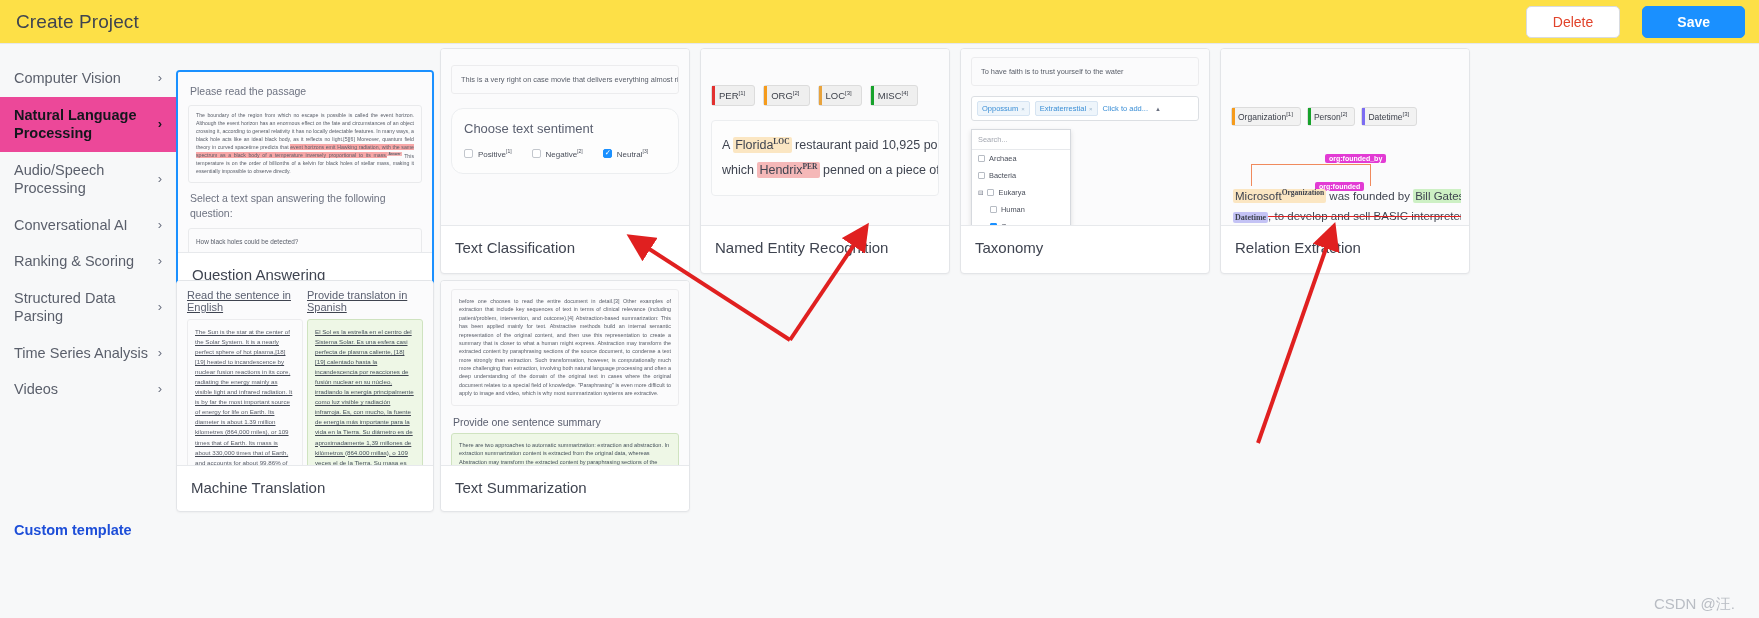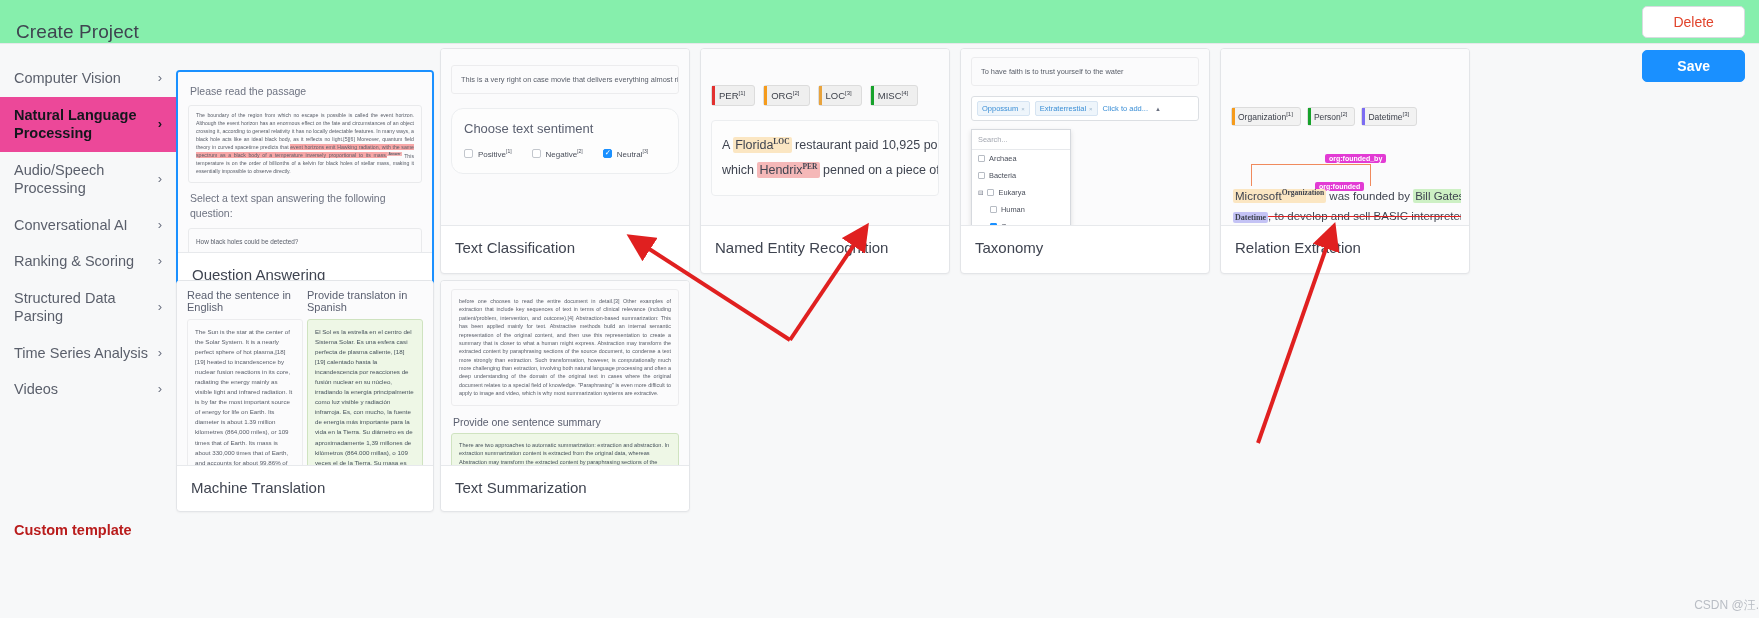--- a/index.html
+++ b/index.html
@@ -9,44 +9,44 @@
     background:#f7f8f9;
     font-family:"Liberation Sans", sans-serif;
     color:#3f4450;
     overflow:hidden;
     position:relative;
   }
 
   
   .topbar{
     height:44px; width:100%;
-    background:#86efac;
+    background:#fde047;
     border-bottom:1px solid #e6e8eb;
-    display:flex; align-items:flex-end;
+    display:flex; align-items:center;
     position:relative;
   }
   .app-title{
     font-size:19px; color:#3f4450; margin-left:16px; letter-spacing:.1px;
   }
   .tabs{
     position:absolute; left:580px; top:6px;
     display:flex; align-items:center;
     background:#eceef0; border-radius:6px;
     padding:3px; height:32px;
   }
   .tab{
     font-size:14px; color:#6b7280;
     padding:0 22px; height:26px; line-height:26px;
     border-radius:5px; cursor:pointer; white-space:nowrap;
   }
   .tab.active{
     background:#ffffff; color:#1f2430; font-weight:600;
     box-shadow:0 1px 2px rgba(0,0,0,.12);
   }
-  .hdr-actions{ position:absolute; right:14px; top:6px; display:flex; gap:12px;flex-direction:column; }
+  .hdr-actions{ position:absolute; right:14px; top:6px; display:flex; gap:22px; }
   .btn{
     height:32px; border-radius:5px; font-size:14px;
     display:flex; align-items:center; justify-content:center;
     padding:0 26px; cursor:pointer; user-select:none;
   }
   .btn-delete{ background:#fff; border:1px solid #d8dbe0; color:#e1432b; }
   .btn-save{ background:#1a90ff; border:1px solid #1a90ff; color:#fff; font-weight:600; padding:0 34px;}
 
   
   .body-wrap{ display:flex; height:574px; }
@@ -55,21 +55,21 @@
   .sidebar{ width:176px; flex:0 0 176px; padding-top:16px; position:relative;}
   .side-item{
     display:flex; align-items:center; justify-content:space-between;
     padding:9px 14px 9px 14px; font-size:14.5px; color:#5a5f6b;
     line-height:1.28; cursor:pointer;
   }
   .side-item.active{ background:#ec4899; color:#14171d; font-weight:600; }
   .side-item .chev{ font-size:13px; color:#6a7080; margin-left:6px; flex:0 0 auto;}
   .side-item.active .chev{ color:#14171d; font-weight:700;}
   .custom-tpl{
-    color:#b91c1c; font-size:14.5px; font-weight:600;
+    color:#1d4ed8; font-size:14.5px; font-weight:600;
     padding:10px 14px; cursor:pointer; position:absolute; top:468px; left:0;
   }
 
   
   .grid{
     flex:1; position:relative; padding:4px 0 0 4px;
   }
   .card{
     position:absolute;
     background:#fff;
@@ -189,21 +189,21 @@
     position:relative; margin:24px 8px 0 8px; height:110px; overflow:hidden;
     font-size:11.5px; color:#3f4450;
   }
   .rel-lbl{
     position:absolute; background:#e23bd4; color:#fff; font-size:7px;
     padding:1px 4px; border-radius:2px; white-space:nowrap; font-weight:600;
   }
   .re-line{ position:absolute; border:1.5px solid #f08a5d; border-bottom:none; }
 
   
-  .mt-cols{ display:flex; gap:4px; padding:8px 10px 0 10px; }
+  .mt-cols{ display:flex; gap:4px; padding:8px 10px 0 10px;text-decoration:underline; }
   .mt-col{ flex:1; }
   .mt-head{ font-size:11px; color:#5b6070; margin-bottom:6px; }
   .mt-en{
     border:1px solid #ececee; background:#fbfbfc; border-radius:3px;
     padding:7px 7px; font-size:6.2px; line-height:1.62; color:#585d68;
   }
   .mt-es{
     border:1px solid #cfe3c0; background:#eef7e6; border-radius:3px;
     padding:7px 7px; font-size:6.2px; line-height:1.62; color:#44505a;
   }
@@ -217,22 +217,22 @@
   .ts-lbl{ font-size:10.5px; color:#5b6070; margin:10px 0 5px 12px; }
   .ts-sum{
     margin:0 10px; border:1px solid #cfe3c0; background:#eef7e6; border-radius:3px;
     padding:7px; font-size:5.6px; line-height:1.6; color:#44505a; position:relative;
   }
 
   
   .arrows{ position:absolute; inset:0; pointer-events:none; }
 
   .watermark{
-    position:absolute; right:0; bottom:4px;
-    font-size:12px; color:#b9bdc4;
+    position:absolute; right:24px; bottom:4px;
+    font-size:15px; color:#b9bdc4;
   }
 </style>
 </head>
 <body>
 
 <div class="topbar">
   <div class="app-title">Create Project</div>
 
 
   <div class="hdr-actions">

